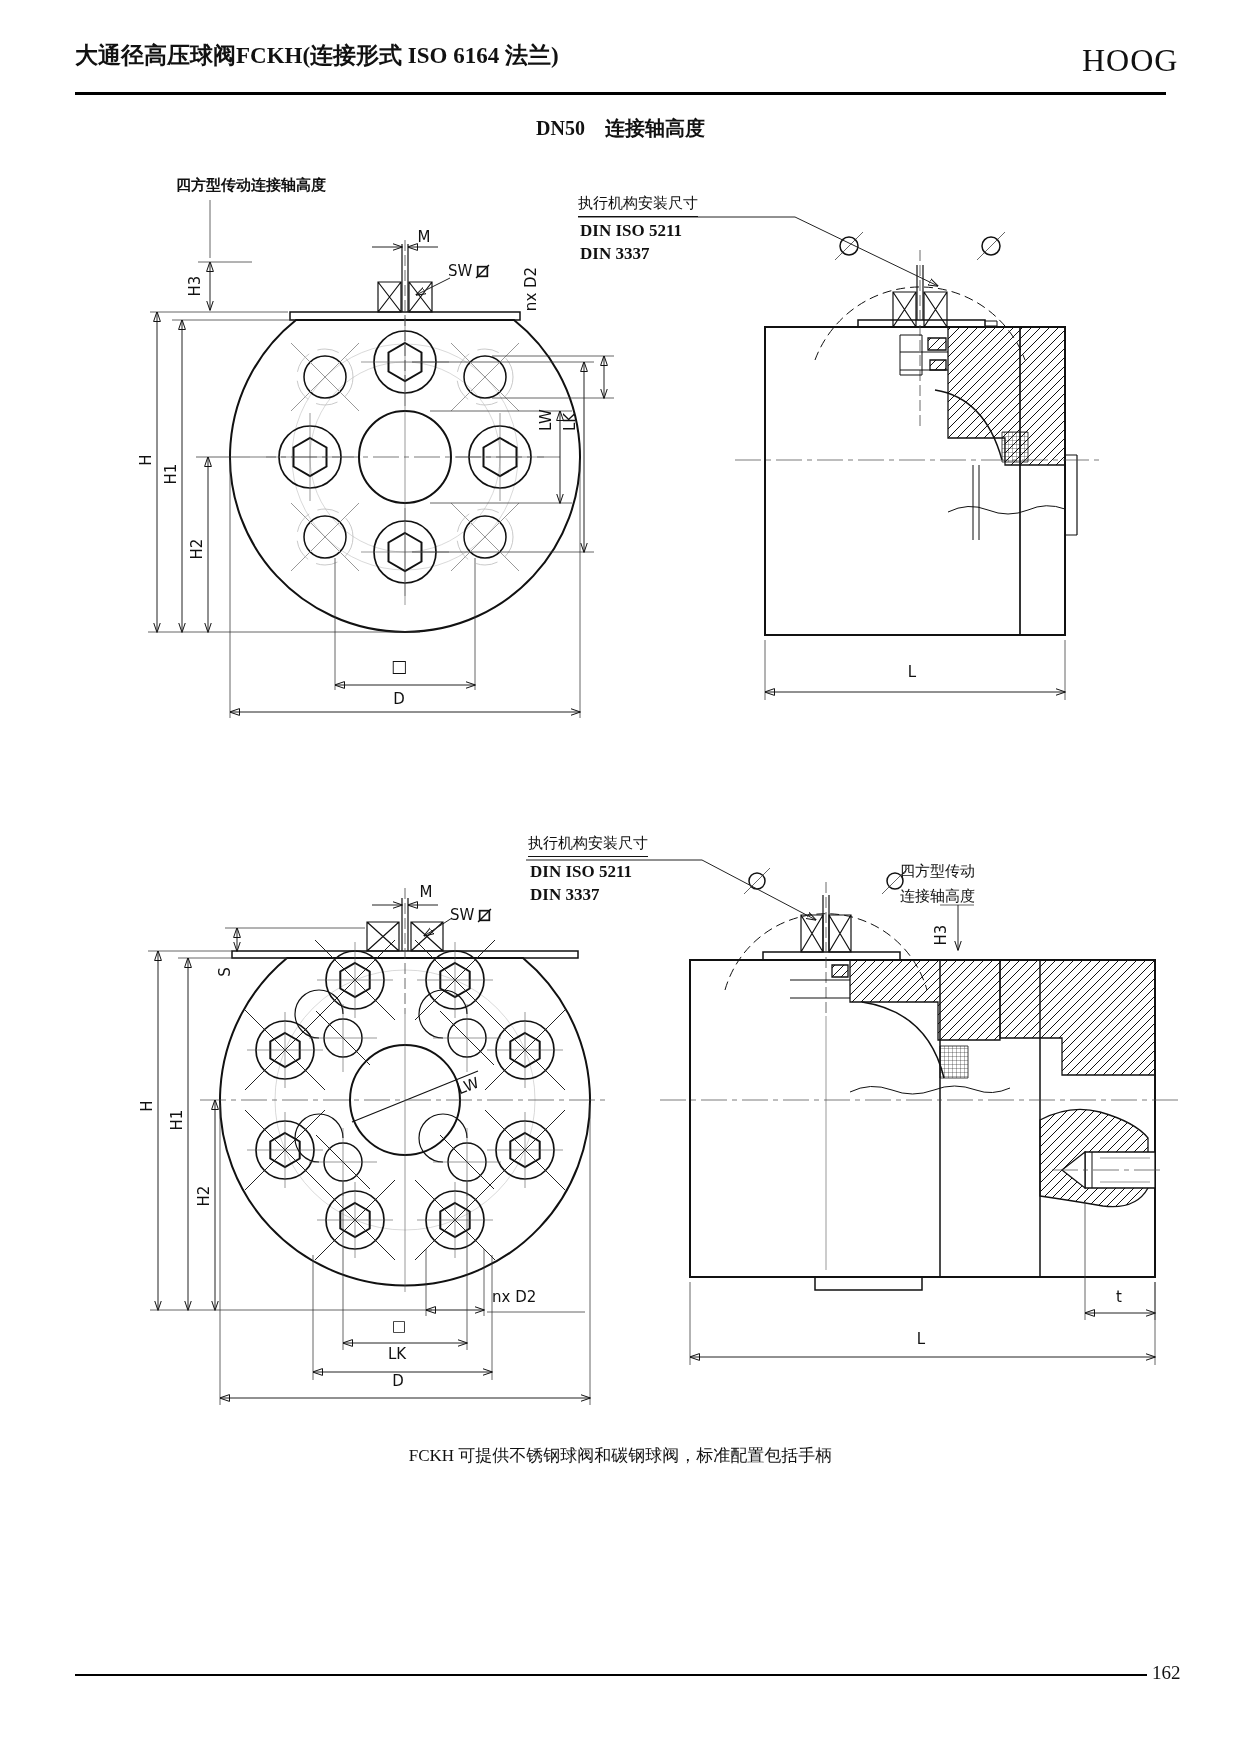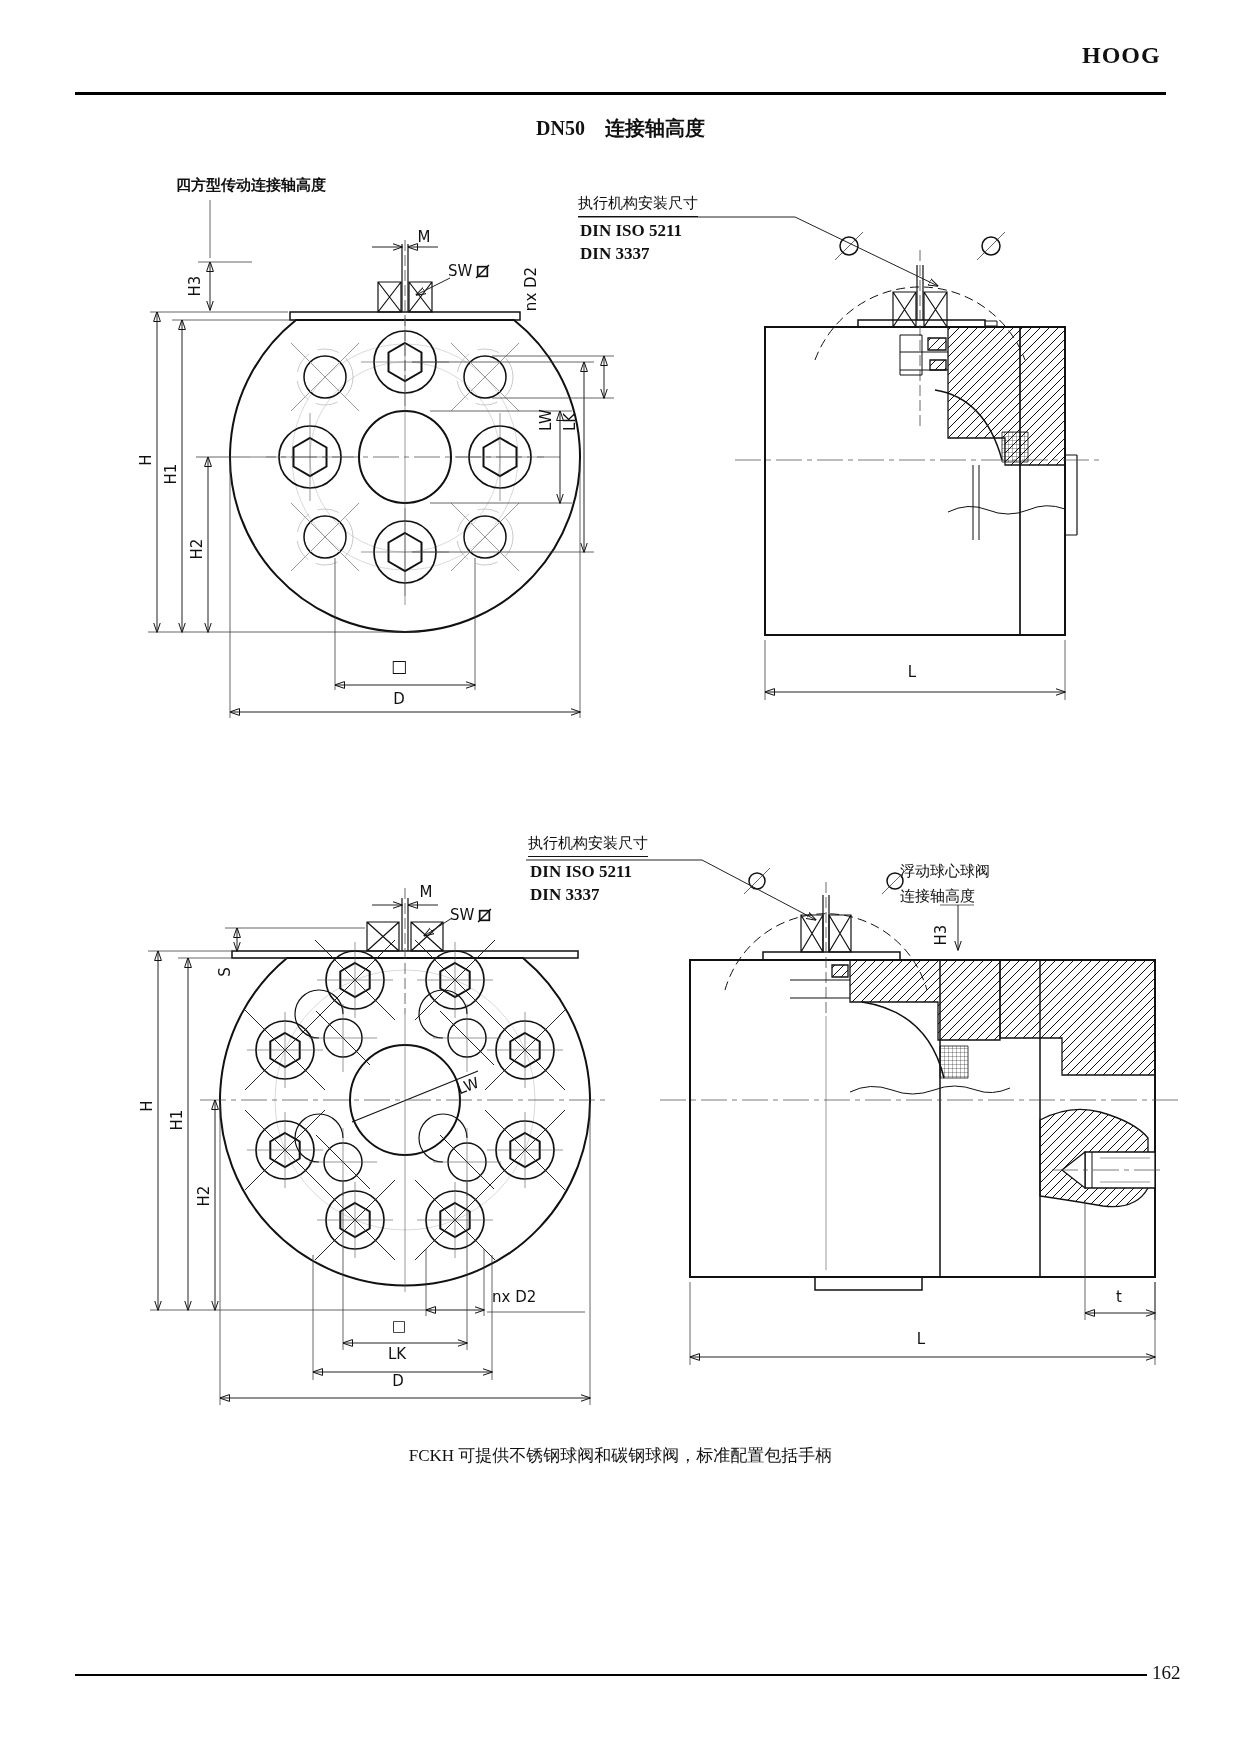--- a/index.html
+++ b/index.html
@@ -1,21 +1,21 @@
 <!DOCTYPE html>
 <html><head>
 <meta charset="utf-8">
 <style>
   html,body{margin:0;padding:0;background:#888;}
   #page{position:relative;width:1241px;height:1755px;background:#ffffff;overflow:hidden;
         font-family:"Liberation Serif","DejaVu Serif",serif;color:#111;}
   .abs{position:absolute;}
   .rule{position:absolute;background:#000;}
   .hdr-title{position:absolute;left:75px;top:40px;font-size:23px;font-weight:bold;white-space:nowrap;}
-  .brand{position:absolute;left:1082px;top:42px;font-size:24px;font-weight:bold;letter-spacing:1px;}
+  .brand{position:absolute;left:1082px;top:42px;font-size:32px;font-weight:normal;letter-spacing:1px;}
   .sec-title{position:absolute;left:0;width:1241px;text-align:center;font-size:20px;font-weight:bold;}
   .note{position:absolute;font-size:15px;font-family:"Liberation Serif",serif;white-space:nowrap;}
   .din{position:absolute;font-size:17px;font-weight:bold;font-family:"Liberation Serif",serif;white-space:nowrap;}
   .lbl{position:absolute;font-family:"DejaVu Sans",sans-serif;font-size:15px;white-space:nowrap;
        transform:translate(-50%,-50%);}
   .la{transform:none;}
   .rot{transform:translate(-50%,-50%) rotate(-90deg);}
   .rot20{transform:translate(-50%,-50%) rotate(-21deg);}
   .foot-note{position:absolute;left:0;width:1241px;text-align:center;font-size:17px;}
   .pageno{position:absolute;left:1152px;top:1662px;font-size:19px;}
@@ -37,20 +37,21 @@
   #lines .hx{fill:url(#h45);stroke:#111;stroke-width:1.3;}
   #lines .gr{fill:url(#grid);stroke:#111;stroke-width:.8;}
   #lines .wh{fill:#fff;stroke:#111;stroke-width:1.3;}
   #lines .xk{stroke:#222;stroke-width:1;}
 </style>
 </head>
 <body>
 
 <div id="page">
 
+  <div class="hdr-title">大通径高压球阀FCKH(连接形式 ISO 6164 法兰)</div>
   <div class="brand">HOOG</div>
   <div class="rule" style="left:75px;top:92px;width:1091px;height:3px;"></div>
 
   <div class="sec-title" style="top:115px;">DN50　连接轴高度</div>
 
   <svg id="lines" class="abs" style="left:0;top:0;" width="1241" height="1755" viewBox="0 0 1241 1755">
     <defs>
       <pattern id="h45" width="9" height="9" patternUnits="userSpaceOnUse">
         <path d="M-1 10 L10 -1" stroke="#333" stroke-width="1" fill="none"></path>
       </pattern>
@@ -302,21 +303,21 @@
   <span class="lbl rot" style="left:204px;top:1196px;">H2</span>
   <span class="lbl rot20" style="left:468px;top:1086px;">LW</span>
   <span class="lbl la" style="left:492px;top:1288px;">nx D2</span>
   <span class="lbl" style="left:399px;top:1326px;">□</span>
   <span class="lbl" style="left:397px;top:1354px;">LK</span>
   <span class="lbl" style="left:398px;top:1381px;">D</span>
 
   <div class="note" style="left:528px;top:834px;border-bottom:1px solid #111;padding-bottom:3px;">执行机构安装尺寸</div>
   <div class="din" style="left:530px;top:862px;">DIN ISO 5211</div>
   <div class="din" style="left:530px;top:885px;">DIN 3337</div>
-  <div class="note" style="left:900px;top:862px;">浮动球心球阀</div>
+  <div class="note" style="left:900px;top:862px;">四方型传动</div>
   <div class="note" style="left:900px;top:887px;">连接轴高度</div>
   <span class="lbl rot" style="left:941px;top:935px;">H3</span>
   <span class="lbl" style="left:1119px;top:1297px;">t</span>
   <span class="lbl" style="left:921px;top:1339px;">L</span>
 
   <div class="foot-note" style="top:1444px;">FCKH 可提供不锈钢球阀和碳钢球阀，标准配置包括手柄</div>
   <div class="rule" style="left:75px;top:1674px;width:1072px;height:2px;"></div>
   <div class="pageno">162</div>
 
 </div>

